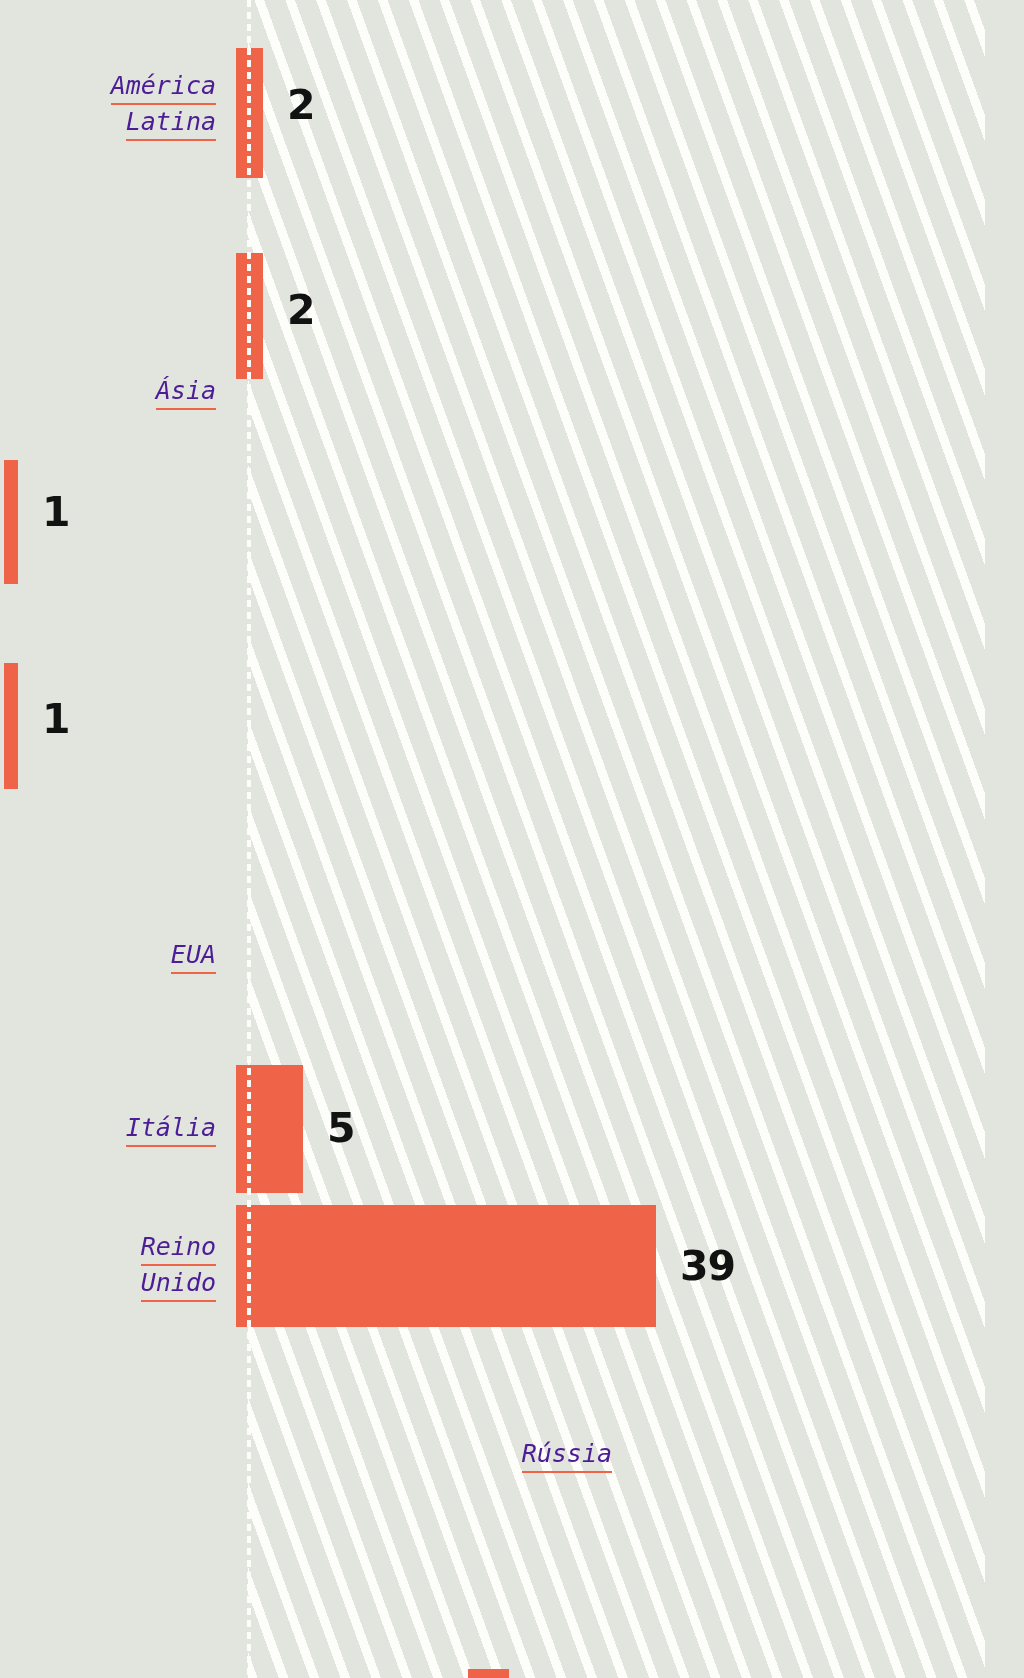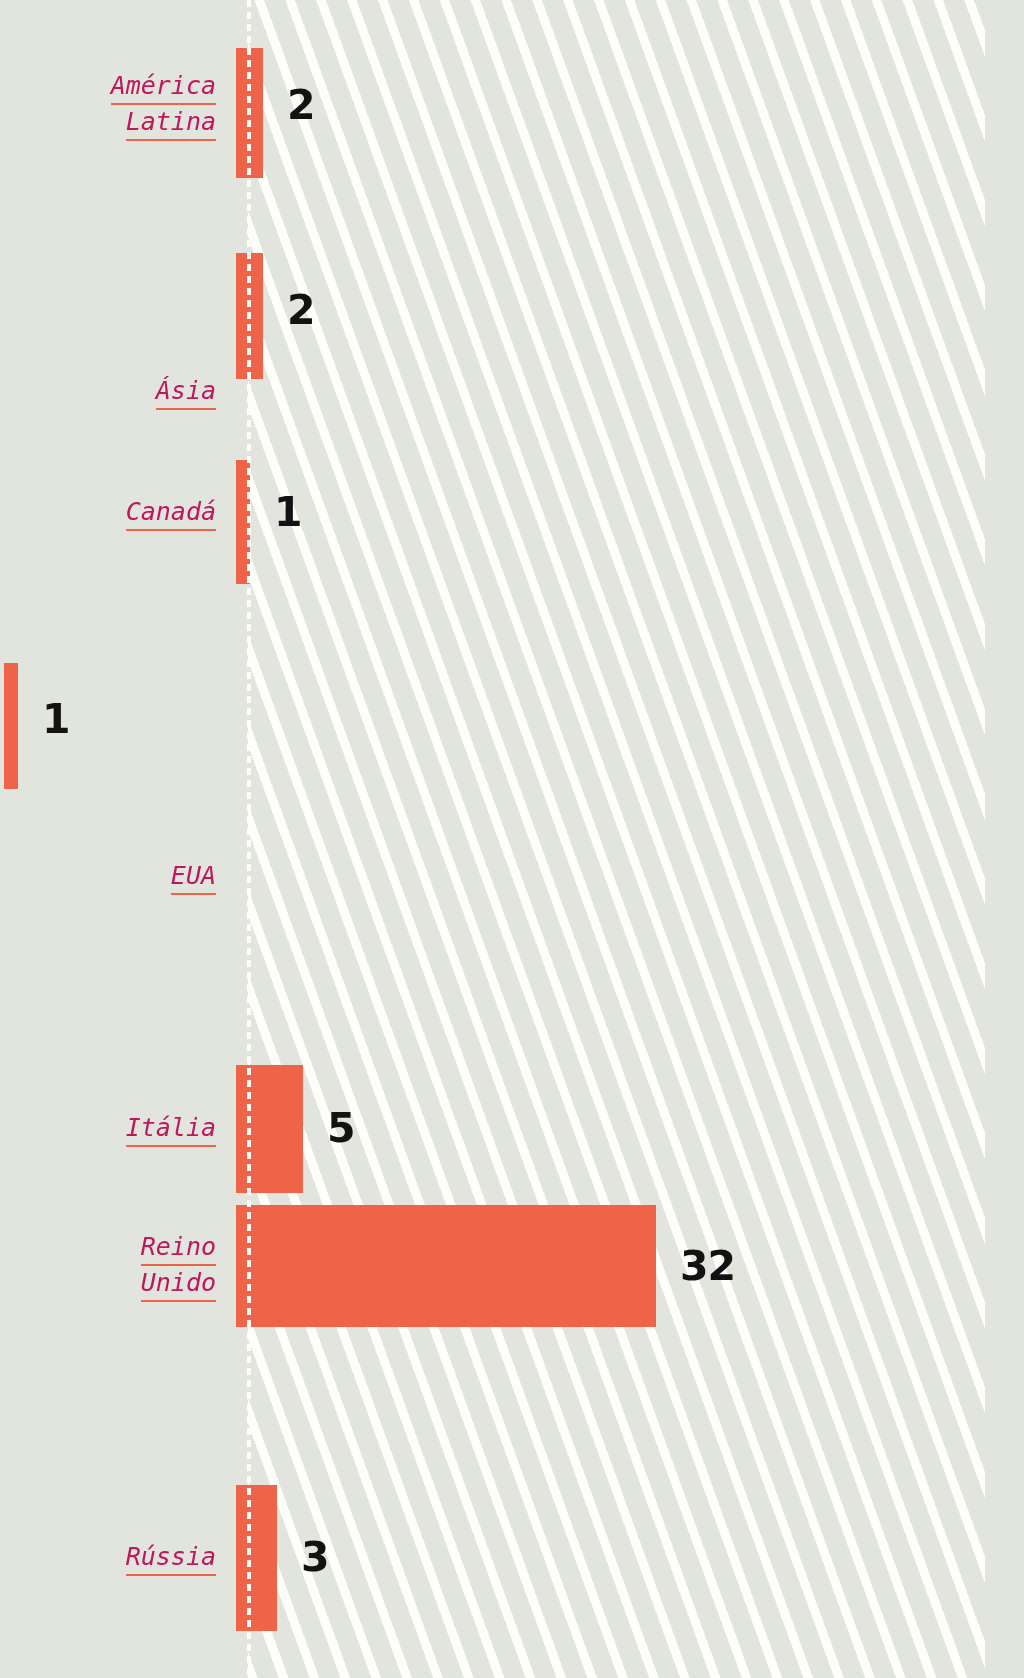--- a/index.html
+++ b/index.html
@@ -69,21 +69,21 @@
   .row-label {
     width: 232px;
     flex: 0 0 232px;
     text-align: right;
     padding-right: 16px;
     box-sizing: border-box;
     font-family: "DejaVu Sans Mono", monospace;
     font-style: italic;
     font-size: 25px;
     line-height: 1.32;
-    color: #be185d;
+    color: #4c1d95;
     letter-spacing: 0px;
     white-space: pre-line;
   }
   .row-label .lbl-line {
     display: inline-block;
     border-bottom: 2px solid #ef6348;
     padding-bottom: 1px;
   }
 
   .bar-wrap {
@@ -129,50 +129,49 @@
         </div>
       </div>
       <div class="row" style="top: 210px; height: 200px; align-items: flex-end;">
         <div class="row-label"><span class="lbl-line">Ásia</span></div>
         <div class="bar-wrap">
           <div class="bar" style="width: 27px; height: 126px; background: rgb(239, 99, 72); margin-top: 12px;"></div>
           <div class="bar-value" style="color: rgb(18, 18, 18);">2</div>
         </div>
       </div>
       <div class="row" style="top: 410px; height: 205px;">
-        <div class="row-label"><span class="lbl-line">Canadá</span></div>
         <div class="bar-wrap">
           <div class="bar" style="width: 14px; height: 124px; background: rgb(239, 99, 72); margin-top: 18px;"></div>
           <div class="bar-value" style="color: rgb(18, 18, 18);">1</div>
         </div>
       </div>
       <div class="row" style="top: 615px; height: 208px;">
         <div class="bar-wrap">
           <div class="bar" style="width: 14px; height: 126px; background: rgb(239, 99, 72); margin-top: 14px;"></div>
           <div class="bar-value" style="color: rgb(18, 18, 18);">1</div>
         </div>
       </div>
-      <div class="row" style="top: 775px; height: 203px;">
+      <div class="row" style="top: 854px; height: 203px;">
         <div class="row-label"><span class="lbl-line">EUA</span></div>
       </div>
       <div class="row" style="top: 1026px; height: 205px;">
         <div class="row-label"><span class="lbl-line">Itália</span></div>
         <div class="bar-wrap">
           <div class="bar" style="width: 67px; height: 128px; background: rgb(239, 99, 72);"></div>
           <div class="bar-value" style="color: rgb(18, 18, 18);">5</div>
         </div>
       </div>
       <div class="row" style="top: 1163px; height: 206px;">
         <div class="row-label"><span class="lbl-line">Reino</span><br><span class="lbl-line">Unido</span></div>
         <div class="bar-wrap">
           <div class="bar" style="width: 420px; height: 122px; background: rgb(239, 99, 72);"></div>
-          <div class="bar-value" style="color: rgb(18, 18, 18);">32</div>
+          <div class="bar-value" style="color: rgb(18, 18, 18);">39</div>
         </div>
       </div>
-      <div class="row" style="top: 1437px; height: 241px;">
+      <div class="row" style="top: 1437px; height: 241px; flex-direction: column;">
         <div class="row-label"><span class="lbl-line">Rússia</span></div>
         <div class="bar-wrap">
           <div class="bar" style="width: 41px; height: 146px; background: rgb(239, 99, 72);"></div>
           <div class="bar-value" style="color: rgb(18, 18, 18);">3</div>
         </div>
       </div>
     </div>
 
 </div>
 

